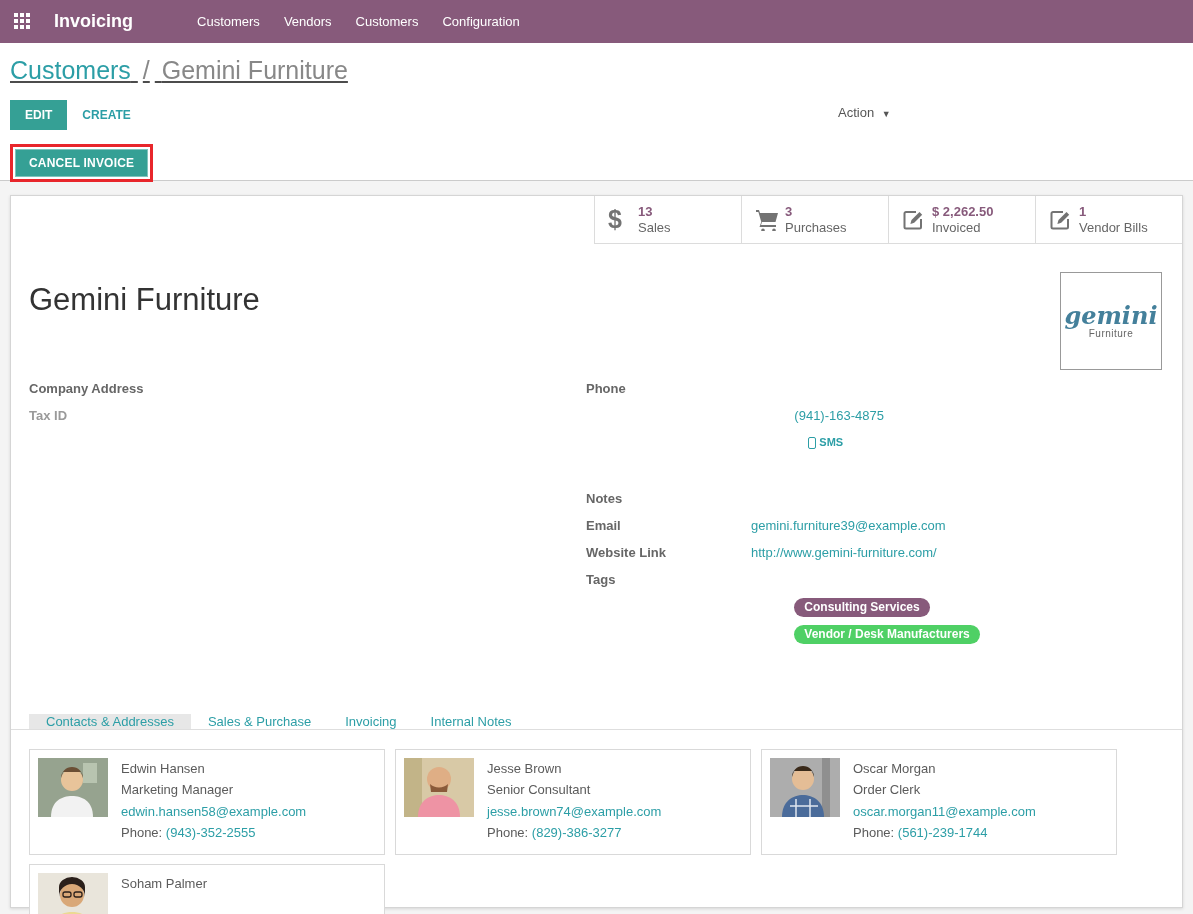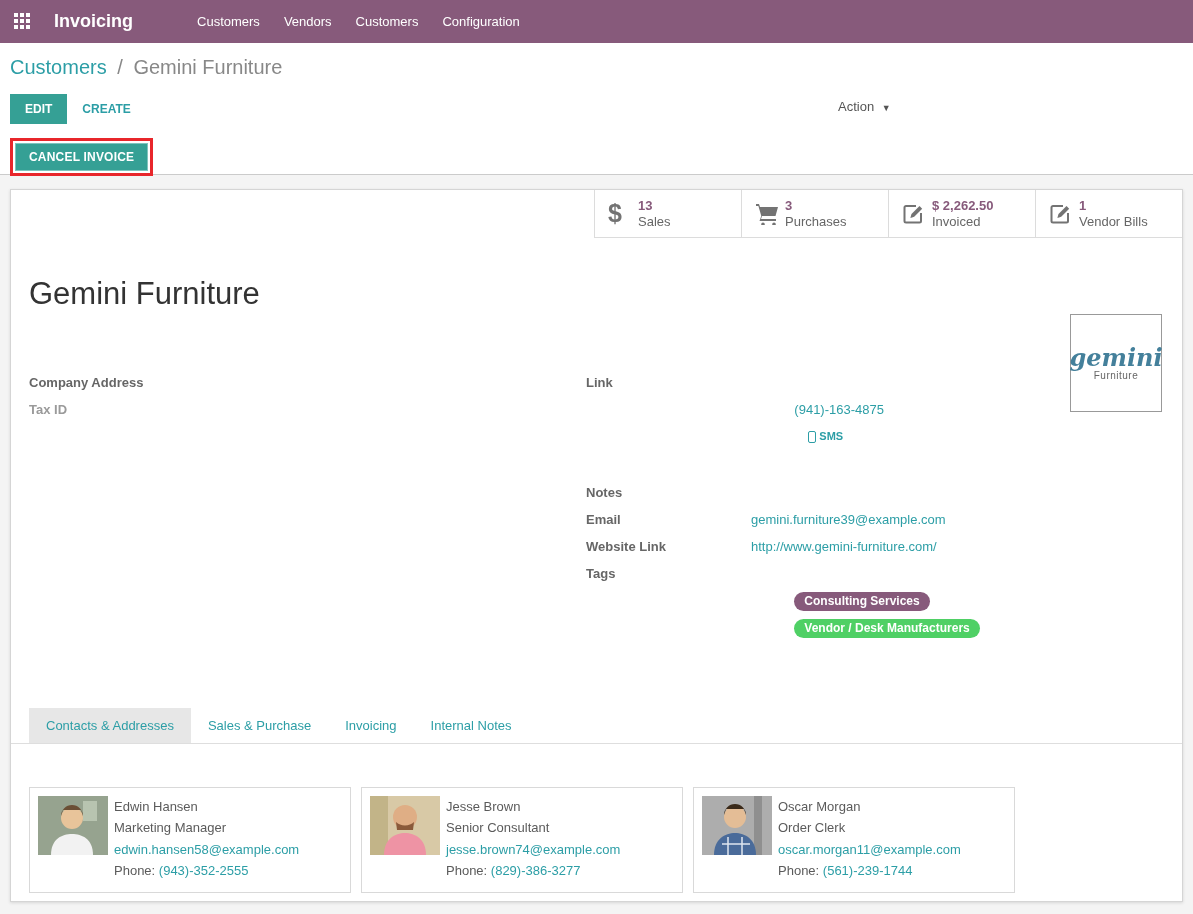--- a/index.html
+++ b/index.html
@@ -10,21 +10,21 @@
   .navbar { height:43px; background:#875a7b; display:flex; align-items:center; padding:0 12px; }
   .apps-icon { width:18px; height:18px; display:grid; grid-template-columns:repeat(3,4px);
     grid-template-rows:repeat(3,4px); gap:2px; cursor:pointer; margin:0 8px 0 2px; }
   .apps-icon span { background:#fff; }
   .brand { color:#fff; font-size:18px; font-weight:bold; padding:0 14px; cursor:pointer; }
   .nav-items { display:flex; margin-left:38px; }
   .nav-item { color:#fff; font-size:13px; padding:12px 12px; cursor:pointer; }
 
   
   .top-area { background:#fff; }
-  .breadcrumb { padding:13px 0 0 10px; font-size:20px; }
+  .breadcrumb { padding:13px 0 0 10px; font-size:25px;text-decoration:underline; }
   .breadcrumb .bc-link { color:#2c9ea6; cursor:pointer; }
   .breadcrumb .bc-sep { color:#888; padding:0 5px; }
   .breadcrumb .bc-current { color:#888; }
   .action-row { margin-top:15px; height:30px; padding:0 10px; position:relative; display:flex; align-items:center; }
   .btn-edit { background:#35a095; color:#fff; border:none; font-weight:bold; font-size:12px;
     padding:8px 15px; cursor:pointer; }
   .btn-create { background:none; border:none; color:#2c9ea6; font-weight:bold; font-size:12px;
     padding:8px 15px; cursor:pointer; }
   .action-dd { position:absolute; left:838px; top:5px; color:#555; font-size:13px; cursor:pointer; }
   .action-dd .caret { font-size:9px; color:#555; margin-left:4px; }
@@ -45,23 +45,23 @@
   .stat-btn { width:147px; height:48px; border-left:1px solid #dcdcdc; border-bottom:1px solid #dcdcdc;
     display:flex; align-items:center; padding-left:13px; cursor:pointer; background:#fff; }
   .stat-icon { width:30px; flex:none; color:#737373; display:flex; align-items:center; }
   .stat-dollar { font-size:25px; font-weight:bold; color:#737373; }
   .stat-text { line-height:16px; }
   .stat-value { color:#875a7b; font-weight:bold; font-size:13px; }
   .stat-label { color:#666; font-size:13px; }
 
   .partner-title { font-size:31px; font-weight:400; color:#333; margin:37px 0 0 18px; line-height:37px; }
 
-  .logo-box { position:absolute; top:76px; right:20px; width:92px; height:98px;
+  .logo-box { position:absolute; top:76px; right:20px; width:102px; height:98px;
     border:1px solid #999; background:#fff; display:flex; flex-direction:column;
-    align-items:center; justify-content:center;margin-top:48px; }
+    align-items:center; justify-content:center; }
   .logo-script { font-family:"DejaVu Serif", serif; font-style:italic; font-weight:bold;
     color:#44809b; font-size:24px; line-height:24px; }
   .logo-sub { font-size:10px; color:#666; letter-spacing:.5px; }
 
   .fields { display:flex; margin:57px 18px 0 18px; }
   .fgroup-left { width:557px; flex:none; }
   .fgroup-right { flex:1; }
   .frow { display:flex; min-height:27px; line-height:27px; }
   .flabel { width:165px; flex:none; font-weight:bold; color:#666; }
   .flabel.muted { color:#9a9a9a; }
@@ -72,27 +72,27 @@
     font-weight:bold; font-size:11px; cursor:pointer; }
   .sms-phone { width:8px; height:12px; border:1px solid #2c9ea6; border-radius:2px;
     margin-right:3px; display:inline-block; }
   .tag { display:inline-block; padding:0 10px; height:19px; line-height:19px; border-radius:10px;
     color:#fff; font-weight:bold; font-size:12px; margin-right:5px; cursor:pointer; }
   .tag-purple { background:#875a7b; }
   .tag-green { background:#4fd065; }
 
   
   .tabs { margin-top:40px; border-bottom:1px solid #dedede; padding-left:18px; display:flex; }
-  .tab { padding:10px 17px; color:#2c9ea6; font-size:13px; cursor:pointer; }
+  .tab { padding:0 17px; color:#2c9ea6; font-size:13px; cursor:pointer; }
   .tab.active { background:#e7e7e7; }
 
   
   .cards { padding:19px 18px; display:flex; flex-wrap:wrap; gap:9px 10px; }
-  .card { width:322px; height:106px; border:1px solid #d9d9d9; background:#fff;
-    display:flex; padding:8px; gap:6px; cursor:pointer;margin-top:24px; }
+  .card { width:356px; height:106px; border:1px solid #d9d9d9; background:#fff;
+    display:flex; padding:8px; gap:13px; cursor:pointer; }
   .avatar { width:70px; height:59px; flex:none; }
   .cinfo { font-size:13px; line-height:21.5px; color:#5b5b5b; }
   .cemail { color:#2c9ea6; }
   .cphone-label { color:#5b5b5b; }
   .cphone { color:#2c9ea6; }
 </style>
 </head>
 <body>
 
 <header class="navbar">
@@ -199,21 +199,21 @@
         <div class="frow">
           <div class="flabel">Company Address</div>
         </div>
         <div class="frow">
           <div class="flabel muted">Tax ID</div>
           <div class="fvalue"></div>
         </div>
       </div>
       <div class="fgroup-right">
         <div class="frow">
-          <div class="flabel">Link</div>
+          <div class="flabel">Phone</div>
           <div class="fvalue">
             <a class="link">(941)-163-4875</a>
             <span class="sms-wrap">
               <span class="sms-phone"></span>
               <span>SMS</span>
             </span>
           </div>
         </div>
         <div class="frow">
           <div class="flabel">Notes</div>

